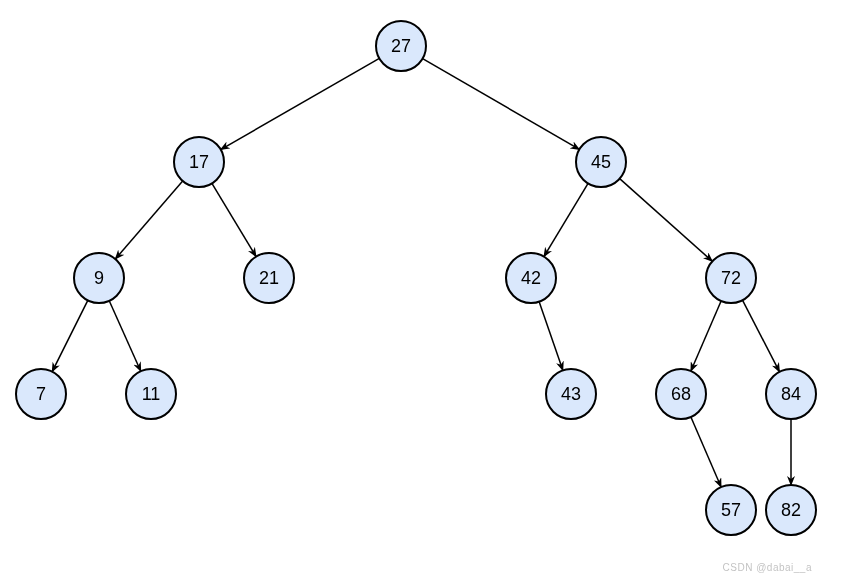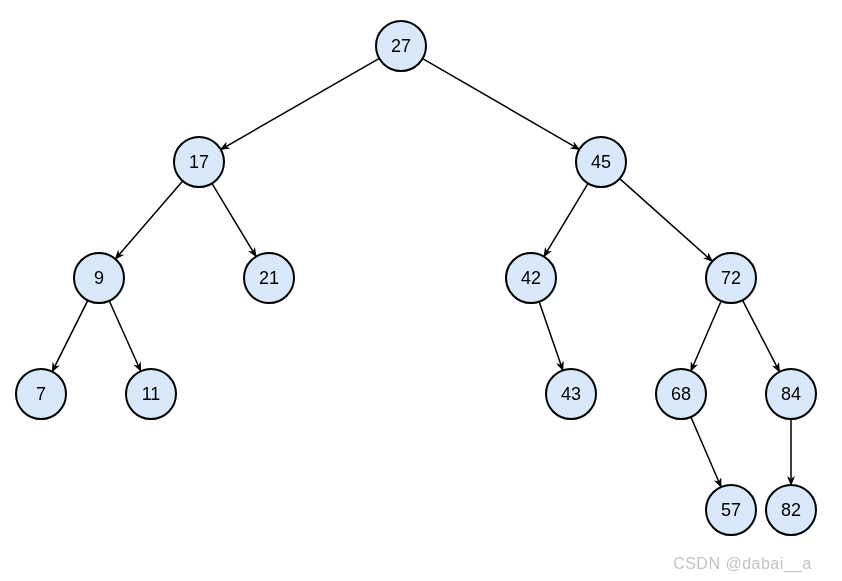--- a/index.html
+++ b/index.html
@@ -29,21 +29,21 @@
   }
   .edge {
     stroke: #000000;
     stroke-width: 1.5;
     fill: none;
   }
   .watermark {
     position: absolute;
     right: 30px;
     bottom: 8px;
-    font-size: 16px;
+    font-size: 10px;
     color: rgba(120,120,120,0.45);
     font-family: Arial, sans-serif;
     letter-spacing: 0.5px;
     pointer-events: none;
   }
 </style>
 </head>
 <body>
 
 <svg id="tree-svg" width="842" height="581">

